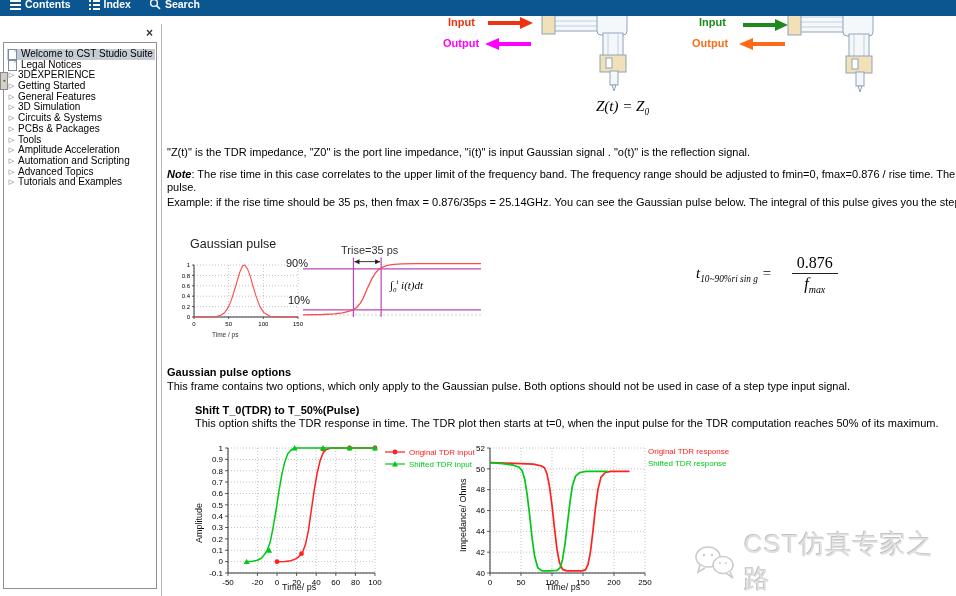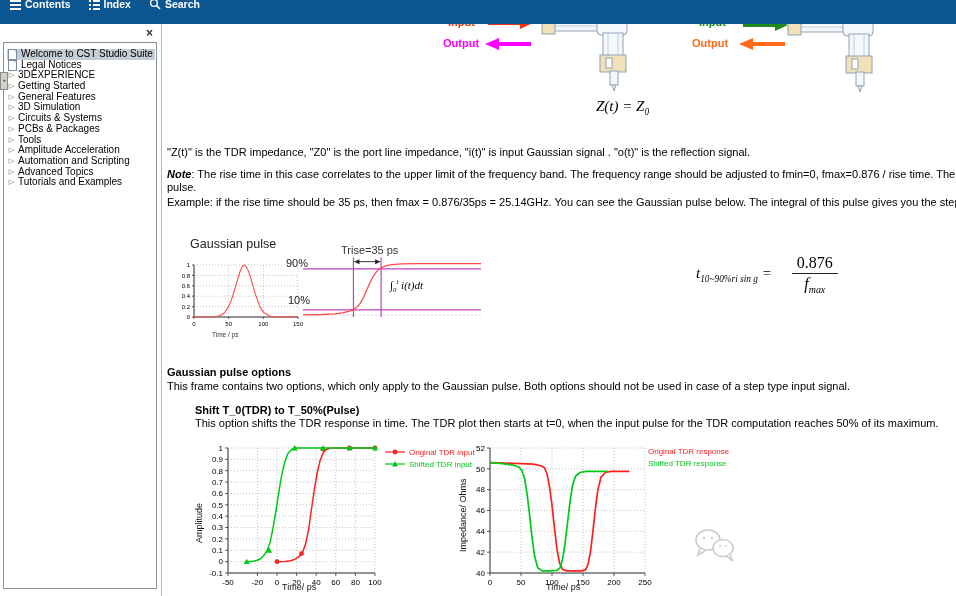--- a/index.html
+++ b/index.html
@@ -1,20 +1,20 @@
 <!DOCTYPE html>
 <html><head>
 <meta charset="utf-8">
 <style>
   html,body{margin:0;padding:0;}
   body{width:956px;height:596px;overflow:hidden;position:relative;background:#ffffff;
        font-family:"Liberation Sans",sans-serif;color:#000;}
   .abs{position:absolute;}
   
-  #header{left:0;top:0;width:956px;height:24px;background:#0b5591;z-index:50;}
+  #header{left:0;top:0;width:956px;height:16px;background:#0b5591;z-index:50;}
   #toolbar{display:flex;gap:18px;padding:0 0 0 10px;margin-top:-2px;align-items:center;color:#fff;}
   .tbtn{display:flex;align-items:center;gap:4px;font-size:10.5px;font-weight:bold;cursor:pointer;}
   .tbtn svg{display:block;}
   
   #sidebar{left:0;top:24px;width:161px;height:572px;background:#fff;border-right:1px solid #a8a8a8;z-index:40;}
   #side-close{position:absolute;right:8px;top:4px;font-size:12px;font-weight:bold;color:#333;cursor:pointer;line-height:10px;}
   #tree{position:absolute;left:3px;top:18px;width:152px;bottom:7px;border:1px solid #8f8f8f;background:#fff;overflow:hidden;padding-top:6px;}
   .trow{height:10.7px;line-height:10.7px;white-space:nowrap;padding-left:3px;font-size:10px;cursor:pointer;display:flex;align-items:center;}
   .trow .hl{display:inline-flex;align-items:center;padding:0 2px 0 0;}
   .trow.sel .hl{background:#c6ccd3;}
@@ -443,13 +443,14 @@
       <ellipse cx="29" cy="21" rx="10" ry="8.5" fill="#ffffff"></ellipse>
       <path d="M36 28 L39 34 L32 29" fill="#ffffff" stroke="#cccccc"></path>
     </g>
     <g fill="#cccccc">
       <circle cx="10" cy="11" r="1.2"></circle>
         <circle cx="18" cy="11" r="1.2"></circle>
       <circle cx="26" cy="19" r="1"></circle>
         <circle cx="32" cy="19" r="1"></circle>
     </g>
   </svg>
+  <span id="wm-text">CST仿真专家之路</span>
 </div>
 
 </body></html>

